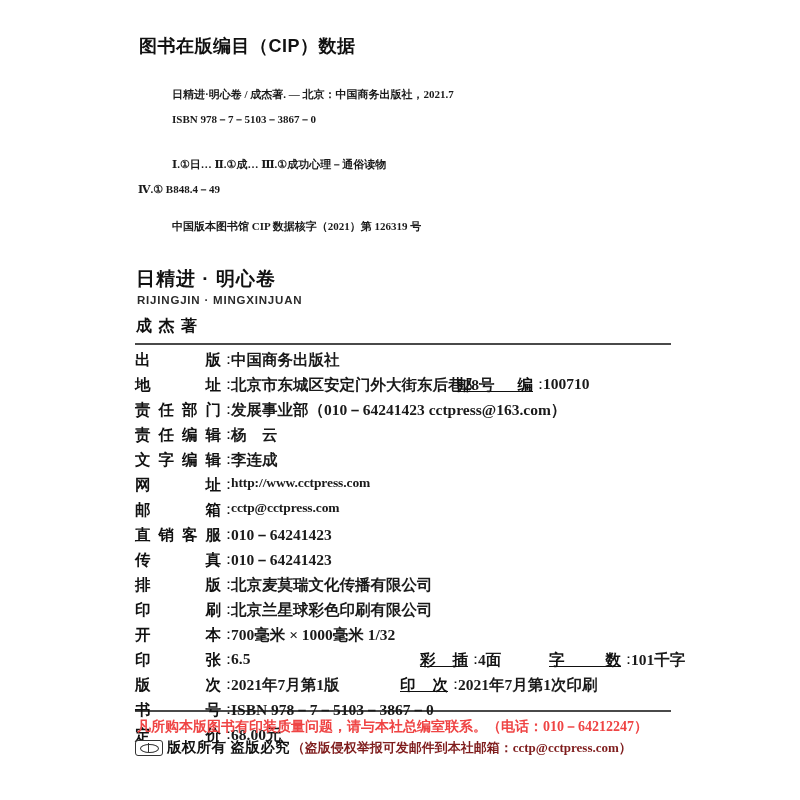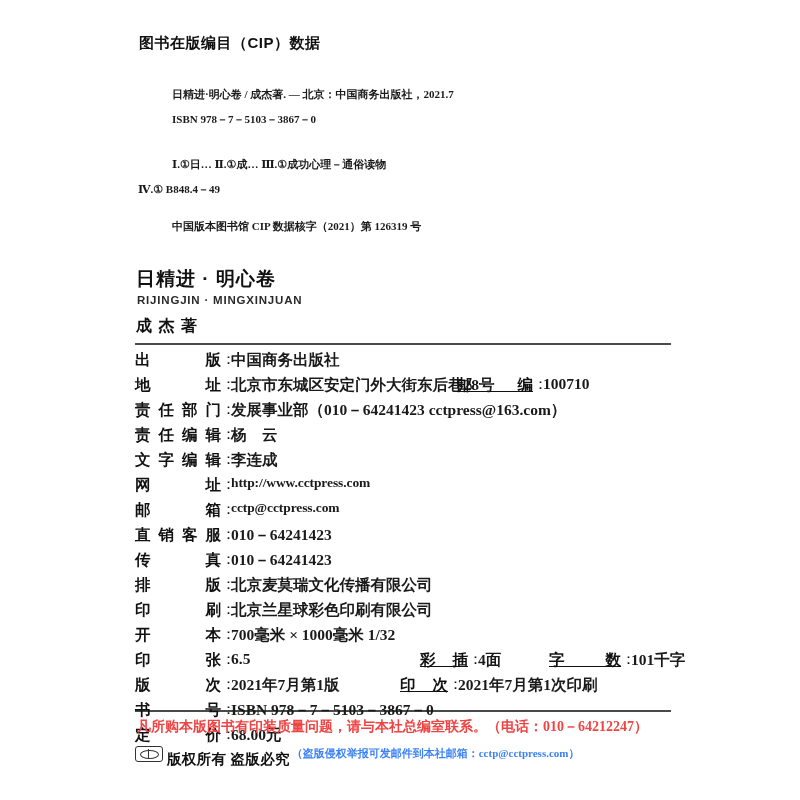--- a/index.html
+++ b/index.html
@@ -22,21 +22,21 @@
     height: 800px;
   }
 
   
   .cip-heading {
     position: absolute;
     left: 139px;
     top: 34px;
     font-family: "Liberation Sans", "DejaVu Sans", sans-serif;
     font-weight: bold;
-    font-size: 15px;
+    font-size: 18px;
     letter-spacing: 0.5px;
     color: #111;
   }
   .cip-line {
     position: absolute;
     font-family: "Liberation Serif", "DejaVu Serif", serif;
     font-weight: bold;
     font-size: 11px;
     color: #1a1a1a;
     white-space: nowrap;
@@ -195,27 +195,26 @@
     left: 12px; top: 2px;
     width: 1.3px; height: 9px;
     background: #333;
   }
   .note2-strong {
     font-family: "Liberation Sans", "DejaVu Sans", sans-serif;
     font-weight: bold;
     font-size: 14.5px;
     color: #111;
     letter-spacing: 0.3px;
-    margin-top: 12px;
   }
   .note2-tail {
     font-family: "Liberation Serif", "DejaVu Serif", serif;
     font-weight: bold;
-    font-size: 11px;
-    color: #3b82f6;
+    font-size: 13px;
+    color: #7f1d1d;
     margin-left: 2px;
   }
 </style>
 </head>
 <body>
 
 <div class="page">
 
   <div class="cip-heading">图书在版编目（CIP）数据</div>
   <div class="cip-line cip-l1">日精进·明心卷 / 成杰著. — 北京：中国商务出版社，2021.7</div>

